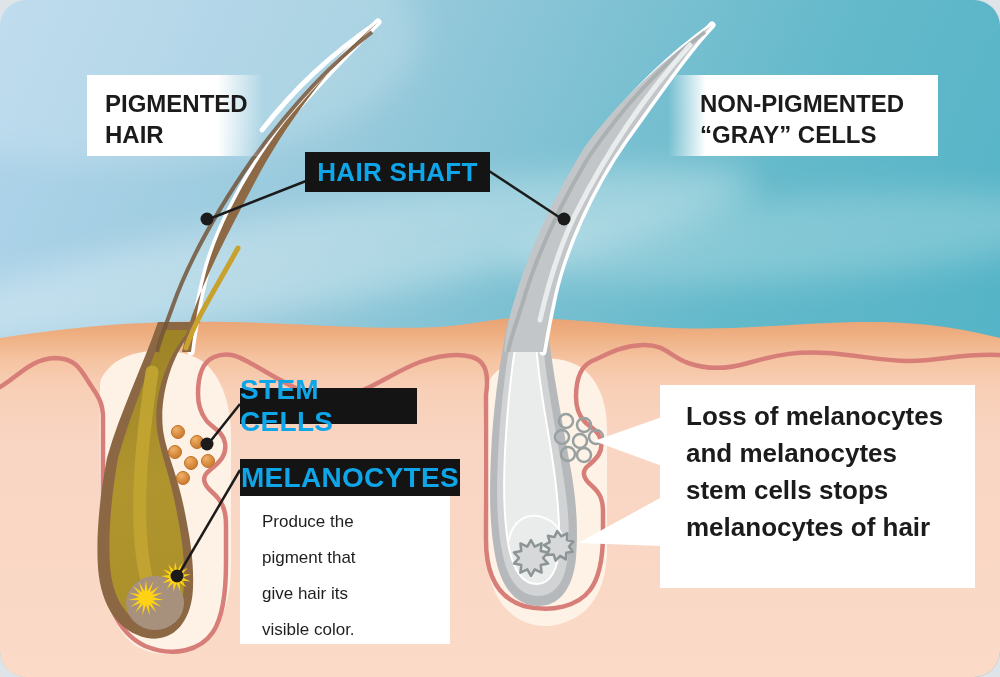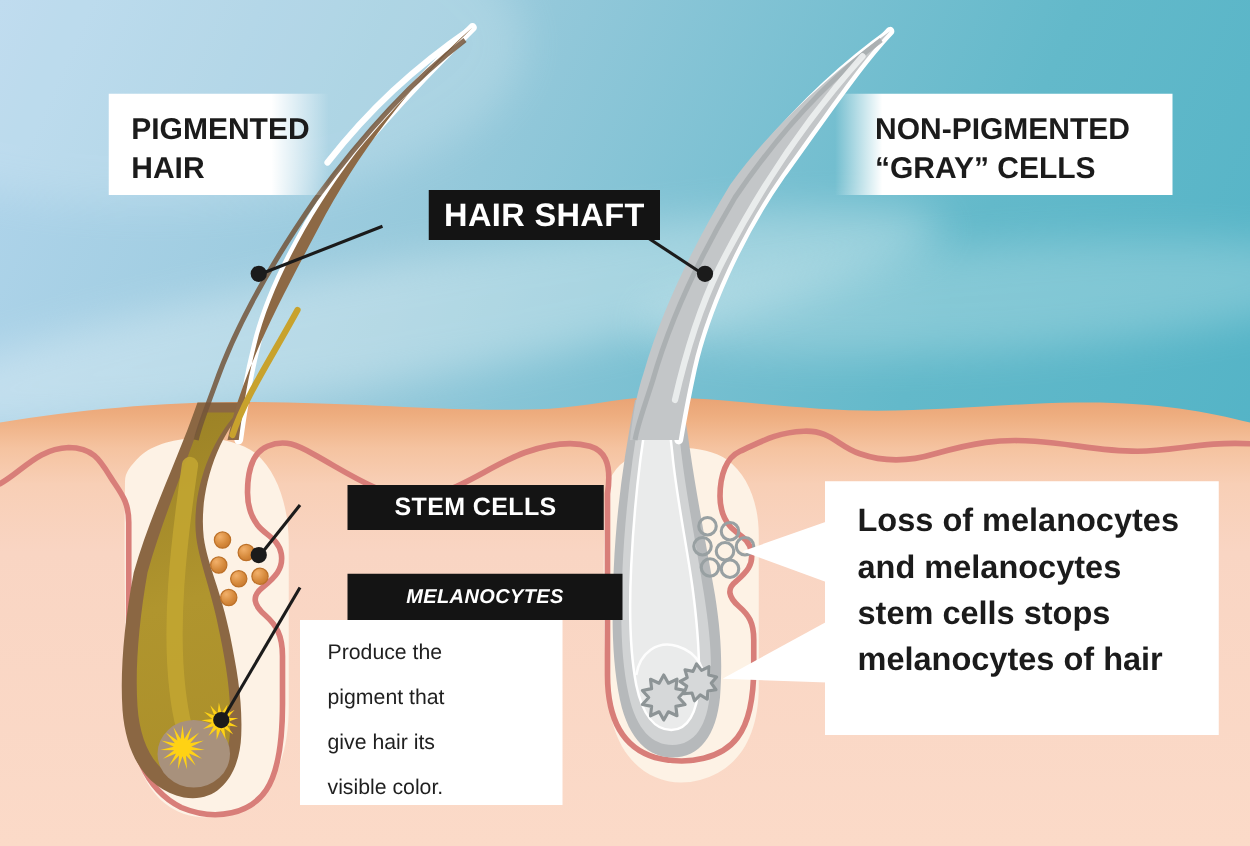--- a/index.html
+++ b/index.html
@@ -1,34 +1,34 @@
 <!DOCTYPE html>
 <html><head>
 <meta charset="utf-8">
 <style>
   html,body{margin:0;padding:0;background:#dfe4e8;}
   #stage{position:relative;width:1000px;height:677px;overflow:hidden;
-         font-family:"Liberation Sans",sans-serif;}
+         font-family:"Liberation Sans",sans-serif;border-radius:26px;}
   #scene{position:absolute;left:0;top:0;width:1000px;height:677px;}
 
   .lbl{position:absolute;box-sizing:border-box;}
-  .blackbox{background:#141414;color:#ffffff;font-weight:700;
+  .blackbox{background:#141414;color:#0ea5e9;font-weight:700;
             display:flex;align-items:center;justify-content:center;
-            letter-spacing:.3px;margin-left:38px;}
+            letter-spacing:.3px;}
   .whitebox{background:#ffffff;color:#1b1b1b;}
 
   #pigmented-label{left:87px;top:75px;width:176px;height:81px;
     background:linear-gradient(90deg,#ffffff 0%,#ffffff 74%,rgba(255,255,255,0) 100%);
     padding:13px 0 0 18px;font-weight:700;font-size:24px;line-height:31px;color:#1b1b1b;}
   #nonpigmented-label{left:668px;top:75px;width:270px;height:81px;
     background:linear-gradient(270deg,#ffffff 0%,#ffffff 86%,rgba(255,255,255,0) 100%);
     padding:13px 0 0 32px;font-weight:700;font-size:24px;line-height:31px;color:#1b1b1b;}
   #hairshaft-label{left:305px;top:152px;width:185px;height:40px;font-size:26px;}
-  #stemcells-label{left:240px;top:388px;width:205px;height:36px;font-size:20px;}
-  #melanocytes-label{left:240px;top:459px;width:220px;height:37px;font-size:16px;font-style:italic;}
+  #stemcells-label{left:240px;top:388px;width:177px;height:36px;font-size:28px;}
+  #melanocytes-label{left:240px;top:459px;width:220px;height:37px;font-size:28px;}
   #melanocytes-desc{left:240px;top:496px;width:210px;height:148px;
     padding:8px 0 0 22px;font-size:17px;line-height:36px;font-weight:400;color:#1f1f1f;}
   #gray-callout{left:660px;top:385px;width:315px;height:203px;
     padding:13px 0 0 26px;font-size:26px;line-height:37px;font-weight:700;color:#1b1b1b;}
 </style>
 </head>
 <body>
 
 <div id="stage">
 

